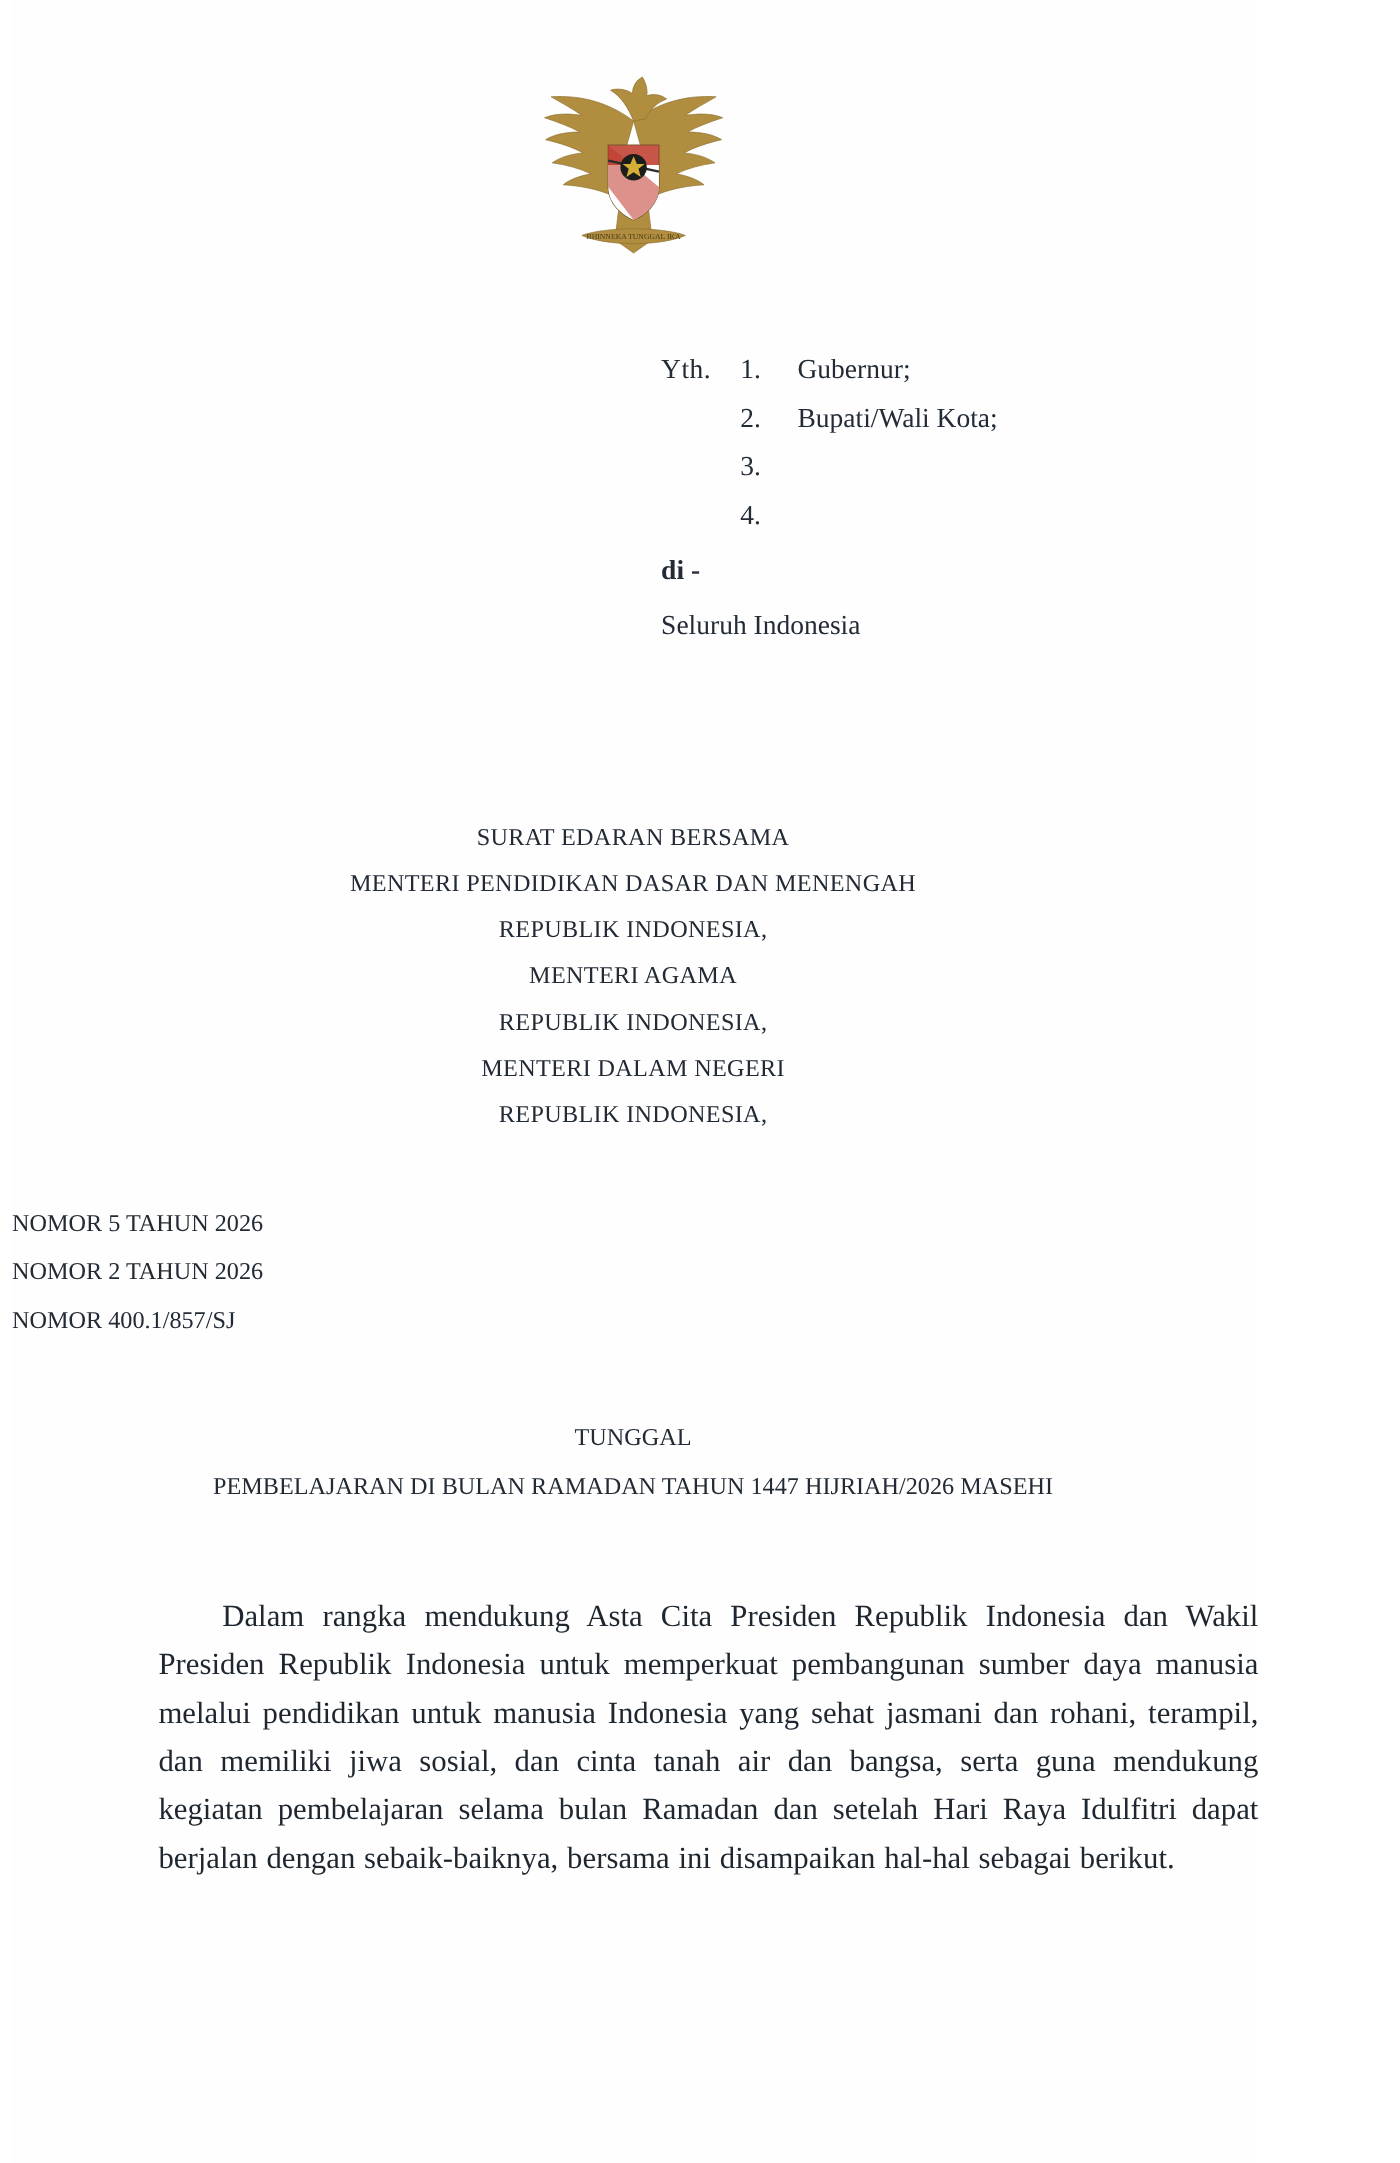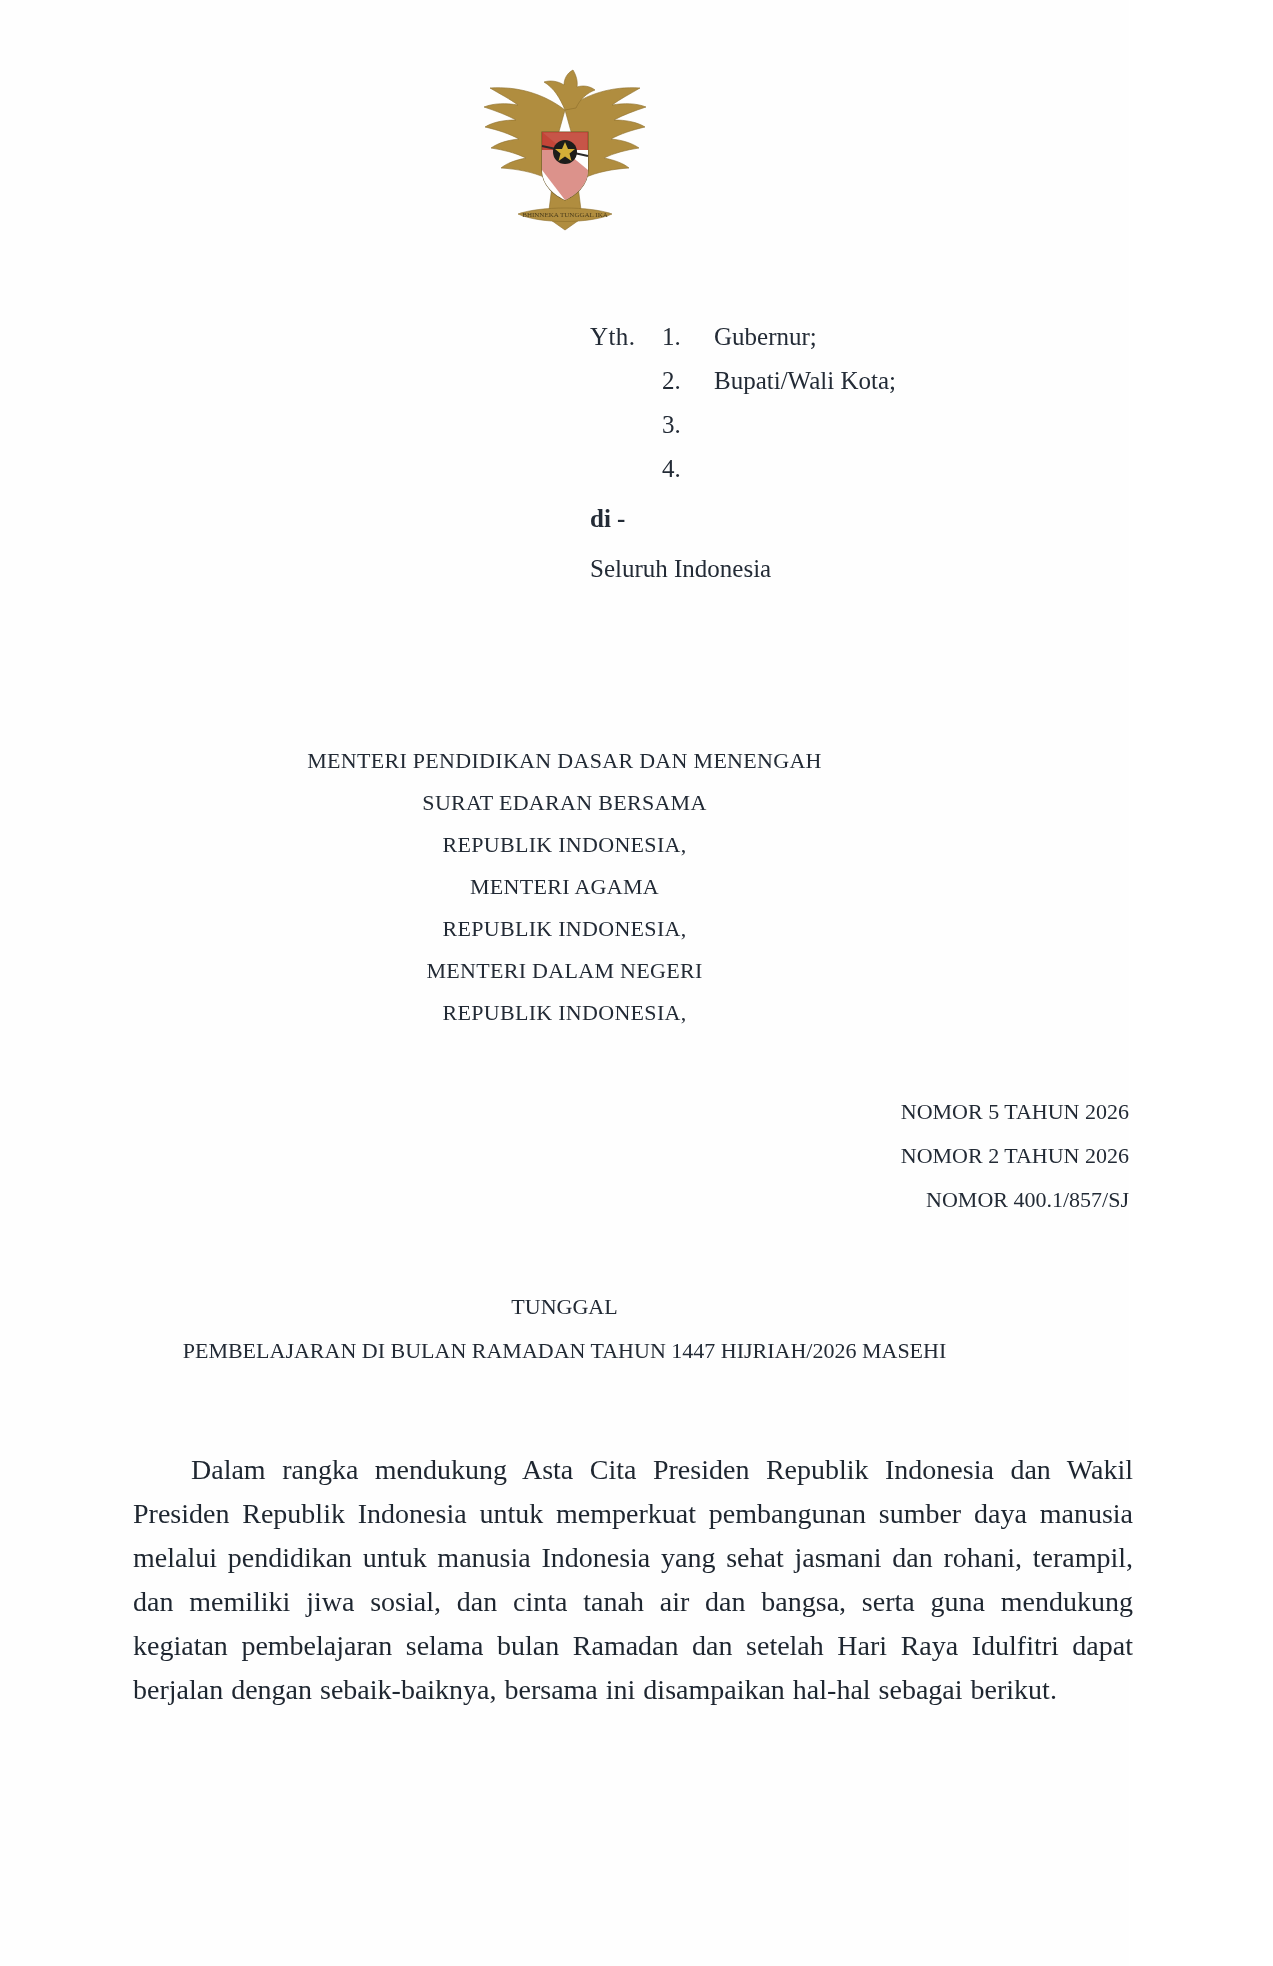--- a/index.html
+++ b/index.html
@@ -16,20 +16,21 @@
     color: #1c2430;
     overflow: hidden;
   }
   .page {
     position: relative;
     width: 1129px;
     height: 1966px;
     box-sizing: border-box;
     padding: 0;
     background: #fefefe;
+    margin-left: 11px;
   }
 
   
   .emblem-wrap {
     position: absolute;
     top: 58px;
     left: 0;
     width: 100%;
     display: flex;
     justify-content: center;
@@ -89,21 +90,21 @@
     font-size: 22px;
     line-height: 42px;
     letter-spacing: .3px;
     color: #222a35;
   }
   .numbers-block {
     position: absolute;
     top: 1090px;
     left: 0;
     width: 100%;
-    text-align: right;
+    text-align: left;
     font-size: 22px;
     line-height: 44px;
     color: #222a35;
   }
   .tentang-block {
     position: absolute;
     top: 1285px;
     left: 0;
     width: 100%;
     text-align: center;
@@ -177,22 +178,22 @@
     </div>
     <div class="row">
       <span class="yth"></span>
       <span class="num">4.</span>
     </div>
     <div class="di">di -</div>
     <div class="seluruh">Seluruh Indonesia</div>
   </div>
 
   <div class="title-block">
+    <div>SURAT EDARAN BERSAMA</div>
     <div>MENTERI PENDIDIKAN DASAR DAN MENENGAH</div>
-    <div>SURAT EDARAN BERSAMA</div>
     <div>REPUBLIK INDONESIA,</div>
     <div>MENTERI AGAMA</div>
     <div>REPUBLIK INDONESIA,</div>
     <div>MENTERI DALAM NEGERI</div>
     <div>REPUBLIK INDONESIA,</div>
   </div>
 
   <div class="numbers-block">
     <div>NOMOR 5 TAHUN 2026</div>
     <div>NOMOR 2 TAHUN 2026</div>

